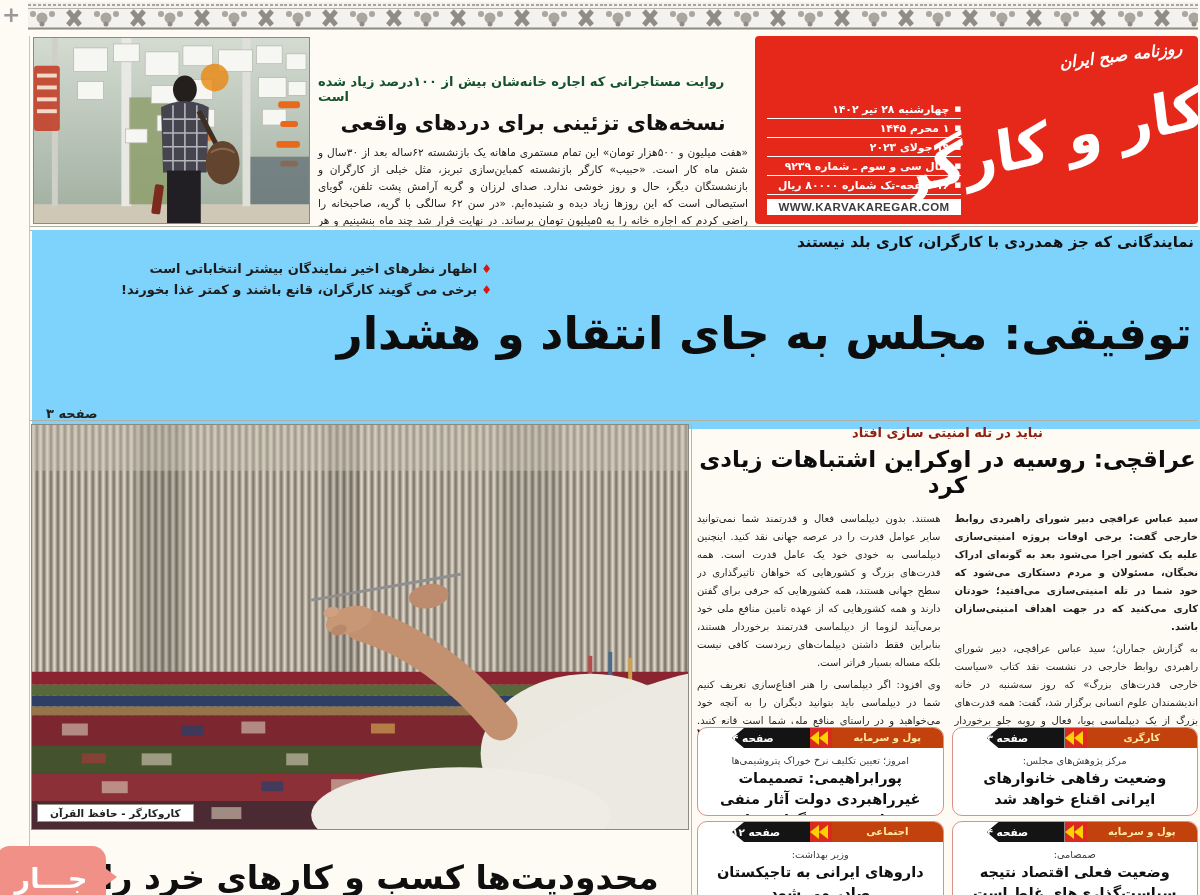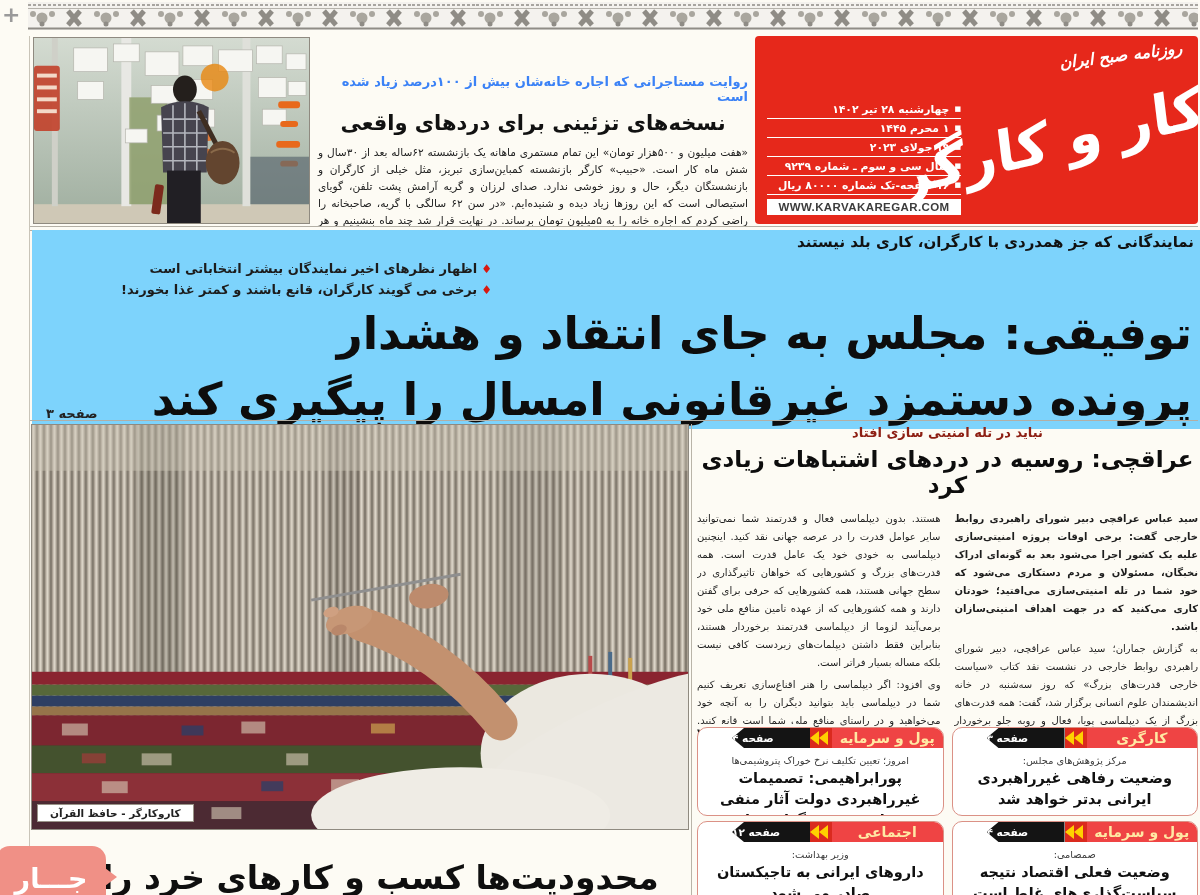--- a/index.html
+++ b/index.html
@@ -20,21 +20,21 @@
   .m-tagline{position:absolute;top:10px;right:16px;font-size:16px;font-weight:bold;color:#fff;transform:rotate(-7deg);font-style:italic;}
   .m-title{position:absolute;top:30px;right:-10px;width:310px;text-align:center;font-size:56px;font-weight:bold;color:#fff;
            transform:rotate(-13deg) skewX(-6deg);line-height:150px;white-space:nowrap;}
   .m-dates{position:absolute;left:12px;top:64px;width:194px;}
   .m-date-row{display:flex;align-items:center;gap:5px;border-bottom:1px solid #fff;padding:2.5px 0;color:#fff;font-size:10.8px;font-weight:bold;}
   .m-bullet{font-size:7px;line-height:1;}
   .m-site{margin-top:4px;background:#fff;color:#3c3c3c;font-size:11.5px;font-weight:bold;text-align:center;padding:2px 0;
           direction:ltr;font-family:"Liberation Sans",sans-serif;letter-spacing:.4px;}
 
   .header-story{position:absolute;left:318px;top:74px;width:430px;height:150px;}
-  .hs-kicker{font-size:13px;font-weight:bold;text-align:right;color:#3b82f6;}
+  .hs-kicker{font-size:13px;font-weight:bold;text-align:left;color:#14532d;}
   .hs-headline{font-size:21px;font-weight:bold;text-align:center;margin:7px 0 9px;color:#111;}
   .hs-bodywrap{position:relative;}
   .hs-body{font-size:10.6px;line-height:1.6;text-align:justify;color:#222;margin:0;}
   .hs-cont{position:absolute;left:0;bottom:0;font-size:12px;font-weight:bold;background:#fdfbf4;padding-right:8px;}
 
   .hr-double{position:absolute;left:30px;right:2px;top:226px;height:3px;border-top:1px solid #b3afa5;border-bottom:1px solid #b3afa5;}
 
   
   .lead-band{position:absolute;left:32px;top:230px;width:1168px;height:199px;background:#7dd3fc;}
   .lb-kicker{position:absolute;top:3px;right:6px;font-size:15px;font-weight:bold;color:#111;}
@@ -71,21 +71,21 @@
            font-size:10px;line-height:18px;text-align:justify;color:#1e1e1e;overflow:hidden;}
   .ar-cols p{margin:0 0 4px;}
   .ar-lead{font-weight:bold;}
   .ar-cont{position:absolute;left:0;bottom:0;font-size:12px;font-weight:bold;background:#fdfbf4;padding-right:10px;}
 
   
   .boxes{position:absolute;left:697px;top:727px;width:501px;display:grid;grid-template-columns:1fr 1fr;
          grid-template-rows:89px 160px;gap:5px 8px;}
   .nbox{position:relative;background:#fff;border:1.5px solid #db9186;border-radius:10px;overflow:hidden;box-sizing:border-box;}
   .nb-header{display:flex;height:20px;}
-  .nb-red{flex:1;background:#ef4444;color:#ffe9a4;font-size:14px;font-weight:bold;text-align:center;line-height:20px;}
+  .nb-red{flex:1;background:#c2410c;color:#ffe9a4;font-size:10px;font-weight:bold;text-align:center;line-height:20px;}
   .nb-chev{width:22px;background:#da2a1e;position:relative;}
   .nb-chev::before,.nb-chev::after{content:"";position:absolute;top:3px;width:0;height:0;
       border-top:7px solid transparent;border-bottom:7px solid transparent;border-right:9px solid #ffd100;}
   .nb-chev::before{left:0;}
   .nb-chev::after{left:9px;}
   .nb-page{width:78px;background:#141414;color:#fff;font-size:10.5px;font-weight:bold;text-align:left;line-height:20px;
       clip-path:polygon(0 50%,12px 0,100% 0,100% 100%,12px 100%);}
   .nb-spacer{width:34px;}
   .nb-kicker{margin-top:7px;text-align:center;font-size:9.8px;color:#3a3a3a;}
   .nb-headline{margin-top:2px;text-align:center;font-size:14.5px;font-weight:bold;line-height:1.45;color:#101010;padding:0 8px;}
@@ -221,21 +221,20 @@
   <div class="hr-double"></div>
 
   <div class="lead-band">
     <div class="lb-kicker">نمایندگانی که جز همدردی با کارگران، کاری بلد نیستند</div>
     <div class="lb-bullets">
       <div class="lb-bullet"><span class="lb-diamond">♦</span><span>اظهار نظرهای اخیر نمایندگان بیشتر انتخاباتی است</span></div>
       <div class="lb-bullet"><span class="lb-diamond">♦</span><span>برخی می گویند کارگران، قانع باشند و کمتر غذا بخورند!</span></div>
     </div>
     <div class="lb-headline">
       <div class="lb-h1">توفیقی: مجلس به جای انتقاد و هشدار</div>
-      <div class="lb-h2">پرونده دستمزد غیرقانونی امسال را پیگیری کند</div>
     </div>
     <div class="lb-pageref">صفحه ۳</div>
   </div>
 
   <div class="hr-single"></div>
   <div class="vert-rule"></div>
 
   <div class="photo2">
     <svg viewBox="0 0 658 406" width="656" height="404" preserveAspectRatio="none">
       <defs>
@@ -293,41 +292,41 @@
         <ellipse cx="308" cy="206" rx="8" ry="5" fill="#b9876a" transform="rotate(-20 308 206)"></ellipse>
         <ellipse cx="398" cy="172" rx="20" ry="12" fill="#bd8b6d" transform="rotate(-10 398 172)"></ellipse>
         <line x1="280" y1="176" x2="430" y2="150" stroke="#8f8f8f" stroke-width="3"></line>
       </g>
     </svg>
     <div class="photo-caption">کاروکارگر - حافظ القرآن</div>
   </div>
 
   <div class="ar-story">
     <div class="ar-kicker">نباید در تله امنیتی سازی افتاد</div>
-    <div class="ar-headline">عراقچی: روسیه در دردهای اشتباهات زیادی کرد</div>
+    <div class="ar-headline">عراقچی: روسیه در اوکراین اشتباهات زیادی کرد</div>
     <div class="ar-cols">
       <p class="ar-lead">سید عباس عراقچی دبیر شورای راهبردی روابط خارجی گفت: برخی اوقات پروژه امنیتی‌سازی علیه یک کشور اجرا می‌شود بعد به گونه‌ای ادراک نخبگان، مسئولان و مردم دستکاری می‌شود که خود شما در تله امنیتی‌سازی می‌افتید؛ خودتان کاری می‌کنید که در جهت اهداف امنیتی‌سازان باشد.</p>
       <p>به گزارش جماران؛ سید عباس عراقچی، دبیر شورای راهبردی روابط خارجی در نشست نقد کتاب «سیاست خارجی قدرت‌های بزرگ» که روز سه‌شنبه در خانه اندیشمندان علوم انسانی برگزار شد، گفت: همه قدرت‌های بزرگ از یک دیپلماسی پویا، فعال و روبه جلو برخوردار هستند. بدون دیپلماسی فعال و قدرتمند شما نمی‌توانید سایر عوامل قدرت را در عرصه جهانی نقد کنید. اینچنین دیپلماسی به خودی خود یک عامل قدرت است. همه قدرت‌های بزرگ و کشورهایی که خواهان تاثیرگذاری در سطح جهانی هستند، همه کشورهایی که حرفی برای گفتن دارند و همه کشورهایی که از عهده تامین منافع ملی خود برمی‌آیند لزوما از دیپلماسی قدرتمند برخوردار هستند، بنابراین فقط داشتن دیپلمات‌های زبردست کافی نیست بلکه مساله بسیار فراتر است.</p>
       <p>وی افزود: اگر دیپلماسی را هنر اقناع‌سازی تعریف کنیم شما در دیپلماسی باید بتوانید دیگران را به آنچه خود می‌خواهید و در راستای منافع ملی شما است قانع کنید. بخشی از این کار وظیفه دیپلمات‌ها است و بخش زیادی از آن کار دیپلماسی غیررسمی است که به طور عام به آن دیپلماسی عمومی می‌گویند اما انواع و اقسام دیپلماسی را از دیپلماسی فرهنگی تا هنری و غیره دربرمی‌گیرد.</p>
 
       <span class="ar-cont">ادامه در صفحه ۲</span>
     </div>
   </div>
 
   <div class="boxes">
 
     <div class="nbox">
       <div class="nb-header">
         <div class="nb-red">کارگری</div>
         <div class="nb-chev"></div>
         <div class="nb-page">صفحه ۳</div>
         <div class="nb-spacer"></div>
       </div>
       <div class="nb-kicker">مرکز پژوهش‌های مجلس:</div>
-      <div class="nb-headline">وضعیت رفاهی غیرراهبردی ایرانی بدتر خواهد شد</div>
+      <div class="nb-headline">وضعیت رفاهی خانوارهای ایرانی اقناع خواهد شد</div>
     </div>
 
     <div class="nbox">
       <div class="nb-header">
         <div class="nb-red">پول و سرمایه</div>
         <div class="nb-chev"></div>
         <div class="nb-page">صفحه ۴</div>
         <div class="nb-spacer"></div>
       </div>
       <div class="nb-kicker">امروز؛ تعیین تکلیف نرخ خوراک پتروشیمی‌ها</div>

